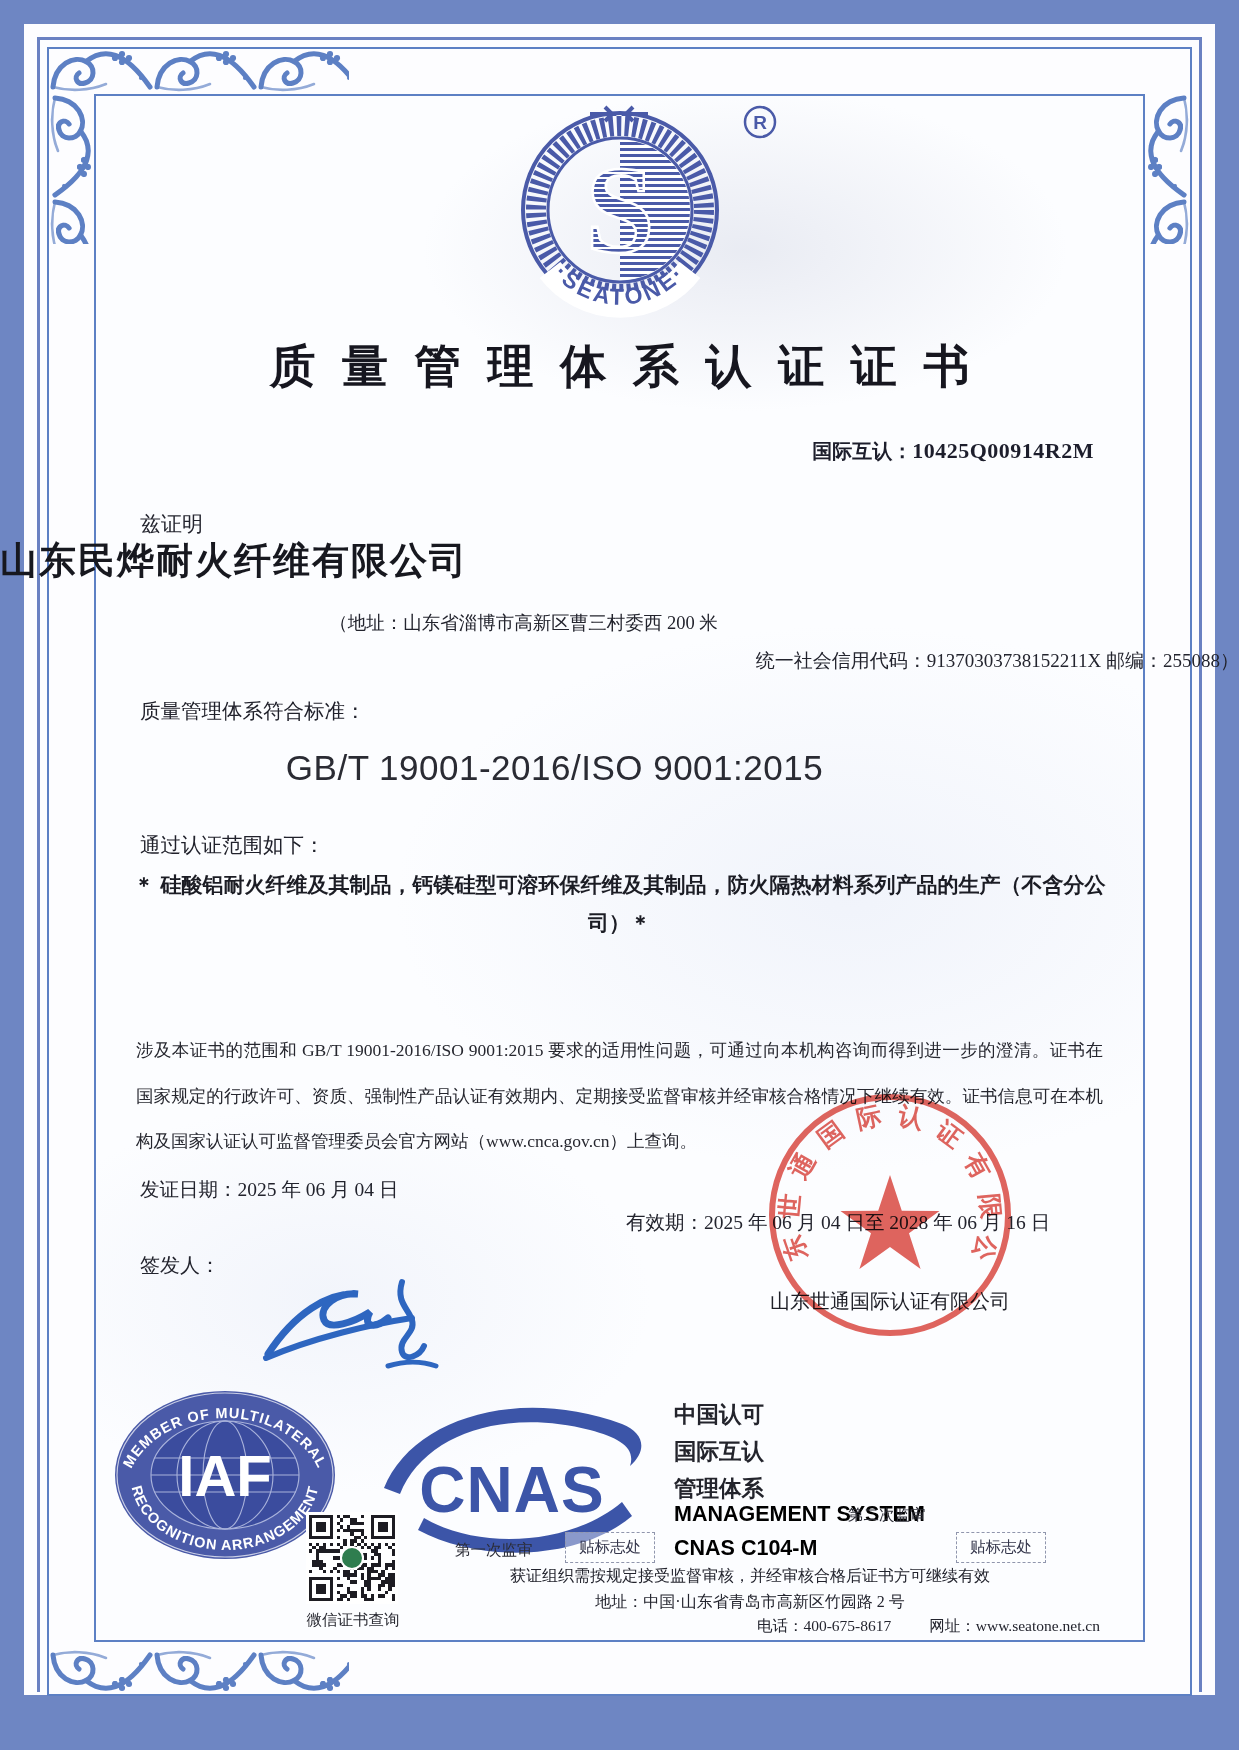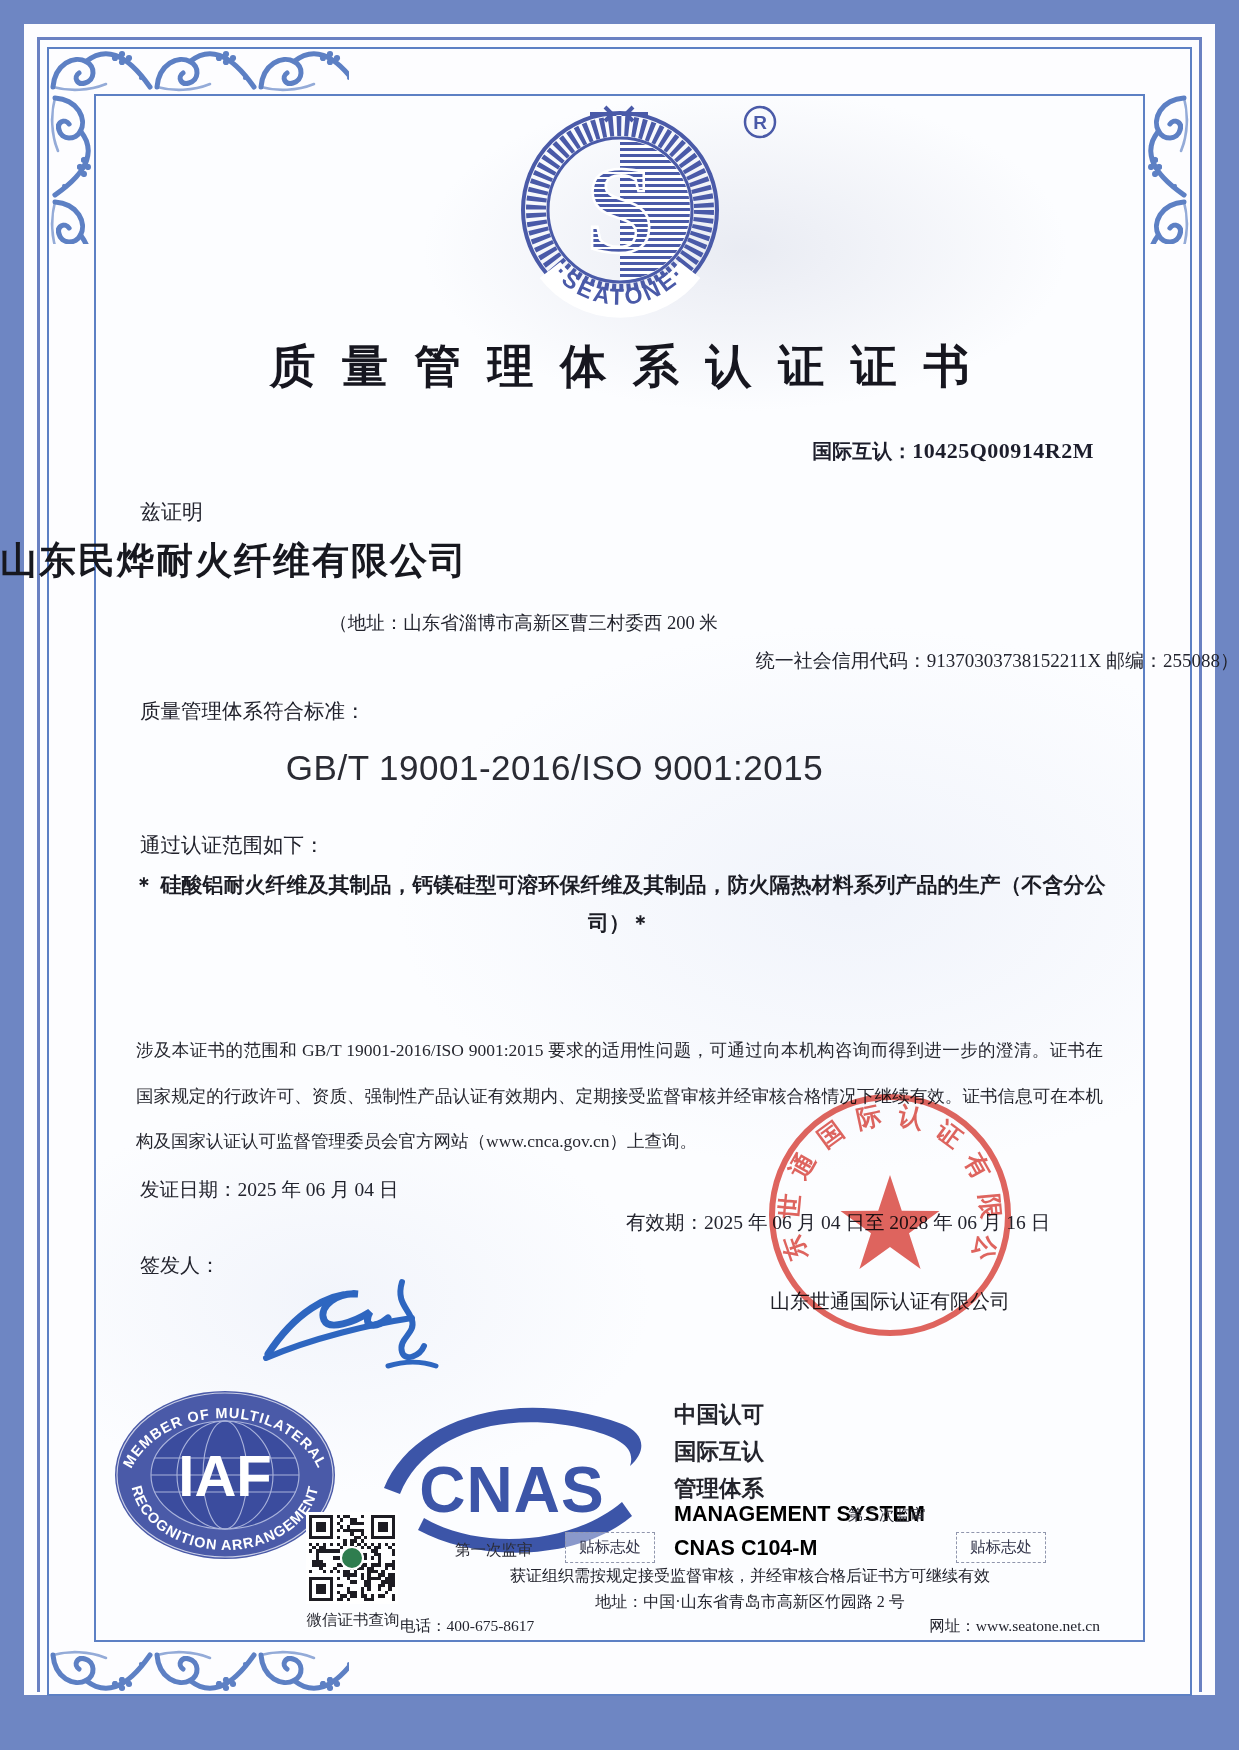--- a/index.html
+++ b/index.html
@@ -20,21 +20,21 @@
     background:
       radial-gradient(ellipse 520px 260px at 62% 10%,rgba(210,214,228,.45),transparent 62%),
       radial-gradient(ellipse 700px 420px at 72% 52%,rgba(219,226,243,.35),transparent 65%),
       radial-gradient(ellipse 500px 300px at 22% 78%,rgba(223,229,244,.35),transparent 65%),
       #fcfdff;}
   
   .title{top:336px;left:0;width:1239px;text-align:center;font-size:46px;font-weight:700;
          letter-spacing:.58em;padding-left:.58em;box-sizing:border-box;color:#16161f;}
   .certno{top:438px;right:145px;font-size:20px;font-weight:700;color:#1d1e2c;}
   .certno .num{font-size:22px;letter-spacing:.5px;}
-  .intro{left:140px;top:498px;font-size:21px;}
+  .intro{left:140px;top:510px;font-size:21px;}
   .company{top:536px;left:0;width:1239px;font-size:37px;font-weight:700;
            font-family:"Liberation Sans","DejaVu Sans",sans-serif;letter-spacing:2px;color:#17181f;}
   .addr1{top:610px;left:0;width:1047px;text-align:center;font-size:18.5px;}
   .addr2{top:648px;left:0;width:1239px;text-align:right;font-size:19px;}
   .lbl{font-size:20.5px;color:#20212b;}
   .stdlbl{left:140px;top:697px;}
   .stdval{top:748px;left:0;width:1109px;text-align:center;font-size:35px;color:#2a2b33;
           font-family:"Liberation Sans","DejaVu Sans",sans-serif;letter-spacing:.5px;}
   .scopelbl{left:140px;top:831px;}
   .scope{top:866px;left:115px;right:115px;text-align:center;font-size:21px;font-weight:700;
@@ -58,21 +58,21 @@
   #qr{display:grid;width:100%;height:100%;grid-template-columns:repeat(25,1fr);grid-template-rows:repeat(25,1fr);}
   #qr div.d{background:#1d1c22;}
   .qrlogo{left:340px;top:1546px;width:24px;height:24px;border-radius:50%;background:#2f7d4f;border:2px solid #fff;box-sizing:border-box;}
   .qrcap{left:258px;top:1610px;width:190px;text-align:center;font-size:15.5px;color:#2a2b33;}
   .fsmall{font-size:15.5px;color:#2b2c36;}
   .audit1{left:455px;top:1540px;} .audit2{left:848px;top:1505px;}
   .sticker{border:1.6px dashed #9096ad;padding:4px 13px;color:#33354a;font-size:15.5px;background:rgba(255,255,255,.4);}
   .stick1{left:565px;top:1532px;} .stick2{left:956px;top:1532px;}
   .note{left:400px;width:700px;top:1566px;text-align:center;font-size:16px;}
   .faddr{left:400px;width:700px;top:1592px;text-align:center;font-size:16px;}
-  .fphone{left:400px;width:700px;top:1616px;display:flex;justify-content:space-between;gap:38px;font-size:15.5px;}
+  .fphone{left:400px;width:700px;top:1616px;display:flex;justify-content:flex-end;gap:38px;font-size:15.5px;}
 </style>
 </head>
 <body>
 
 <div class="abs sheet"></div>
 <div class="abs rule-o"></div>
 <div class="abs bl-outer"></div>
 
 <svg class="abs band top">
   <defs>

